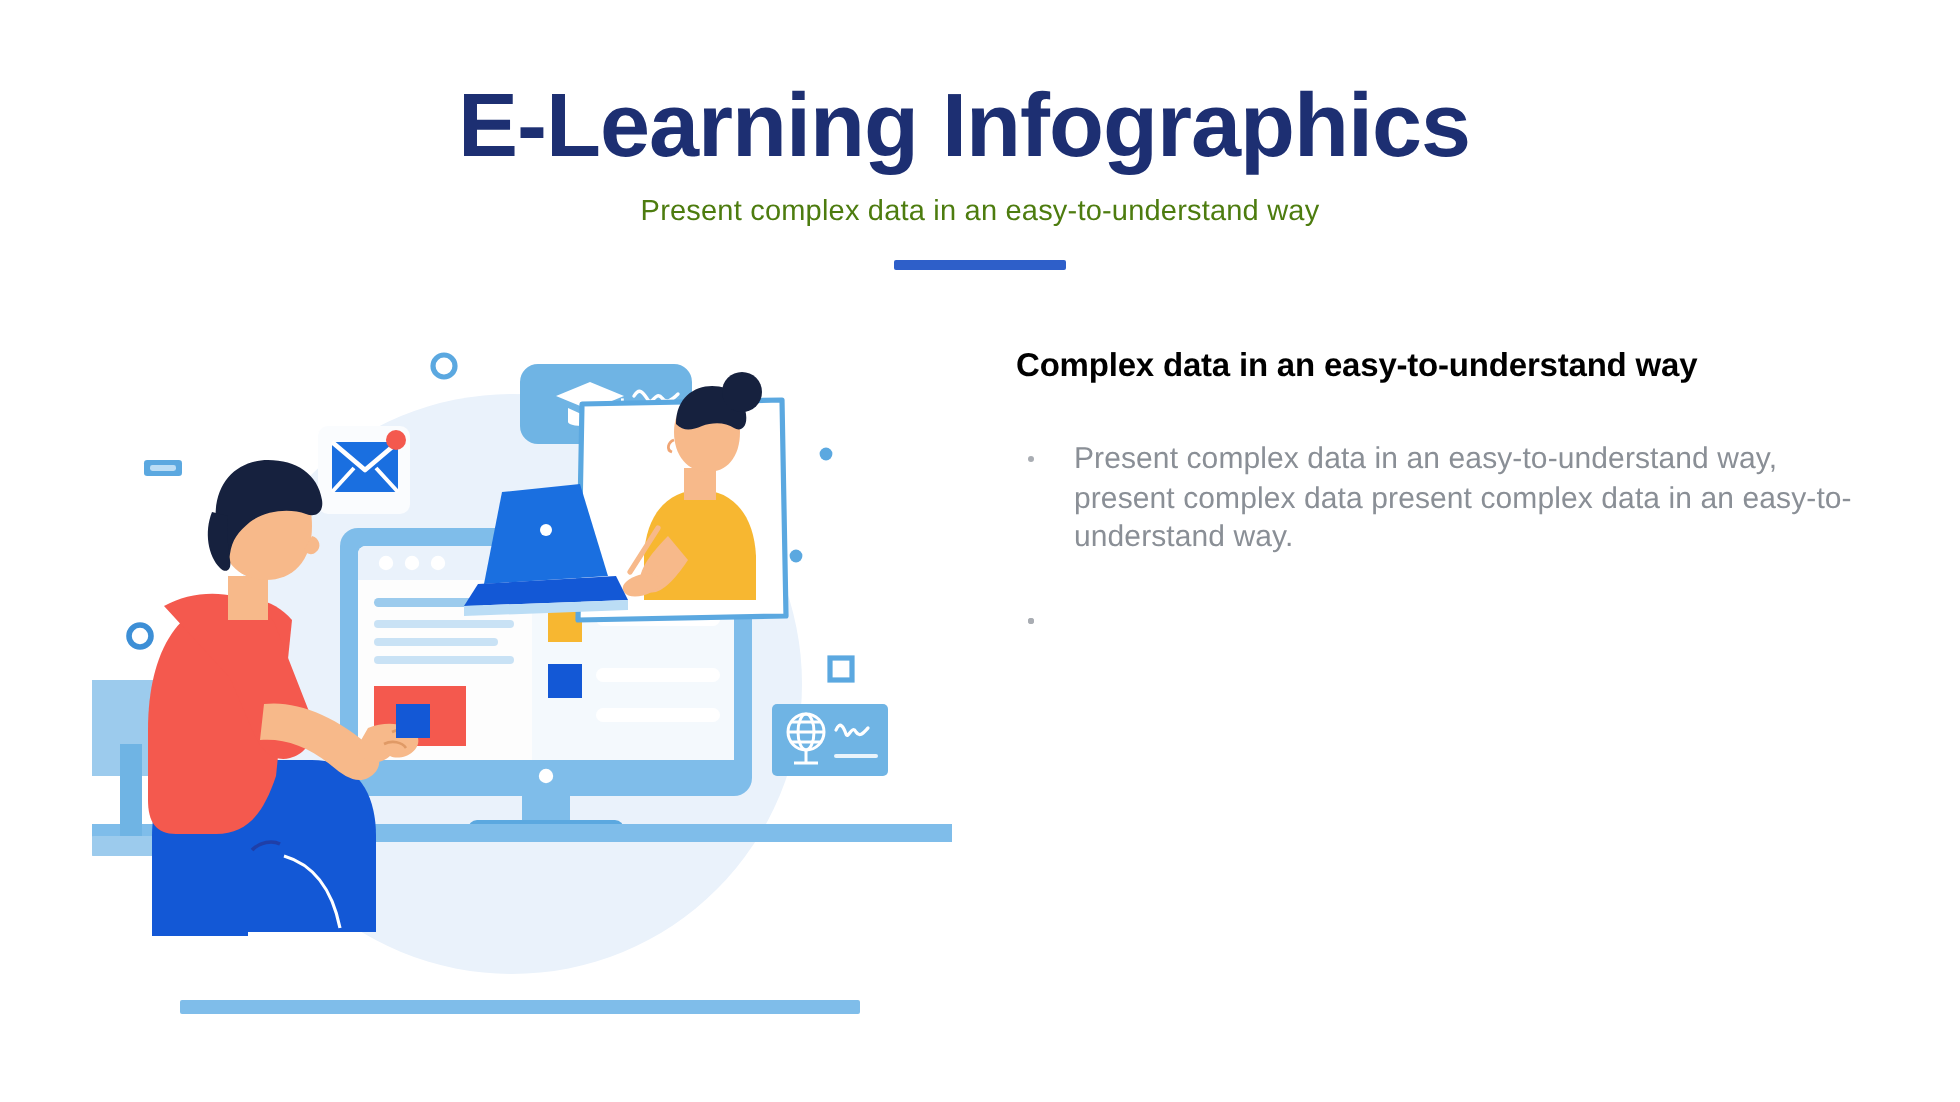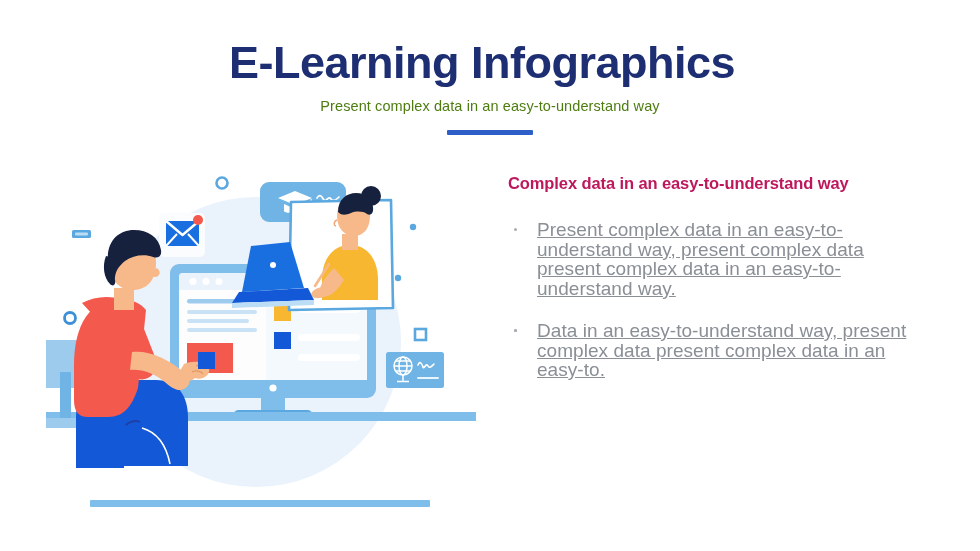--- a/index.html
+++ b/index.html
@@ -25,27 +25,27 @@
     color:#4d7c0f;letter-spacing:0.1px;
   }
   .title-rule{
     position:absolute;left:447px;top:130px;width:86px;height:4.5px;
     background:#2E5FC9;border-radius:1px;
   }
 
   
   .content{position:absolute;left:508px;top:172px;width:420px;}
   .content-heading{
-    font-size:16.5px;font-weight:700;color:#be185d;line-height:22px;
+    font-size:16.5px;font-weight:700;color:#000000;line-height:22px;
     letter-spacing:-0.1px;margin:0 0 26px 0;
   }
   .bullets{list-style:none;margin:0;padding:0;}
   .bullet{
     position:relative;padding-left:29px;margin-bottom:23px;
-    font-size:19px;line-height:19.5px;color:#8a8f96;letter-spacing:0.05px;text-decoration:underline;
+    font-size:15px;line-height:19.5px;color:#8a8f96;letter-spacing:0.05px;
   }
   .bullet:last-child{margin-bottom:0;}
   .bullet .dot{
     position:absolute;left:6px;top:7.5px;width:3.2px;height:3.2px;
     border-radius:50%;background:#a9adb3;
   }
 
   
   .illus{position:absolute;left:46px;top:160px;width:430px;height:360px;}
   .illus svg{display:block;}
@@ -223,18 +223,17 @@
     <ul class="bullets">
       <li class="bullet">
         <span class="dot"></span>
         <span>Present complex data in an easy-to-understand way, present complex data present complex data in an easy-to-understand way.</span>
       </li>
       <li class="bullet">
         <span class="dot"></span>
       </li>
       <li class="bullet">
         <span class="dot"></span>
-        <span>Data in an easy-to-understand way, present complex data present complex data in an easy-to.</span>
       </li>
     </ul>
   </div>
 
 </div>
 
 </body></html>

